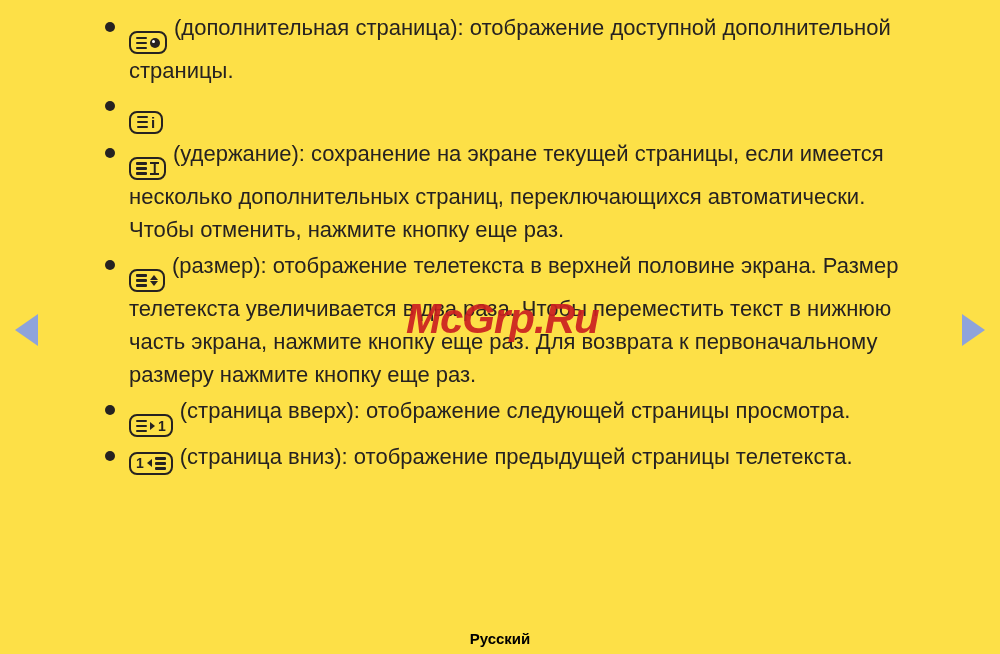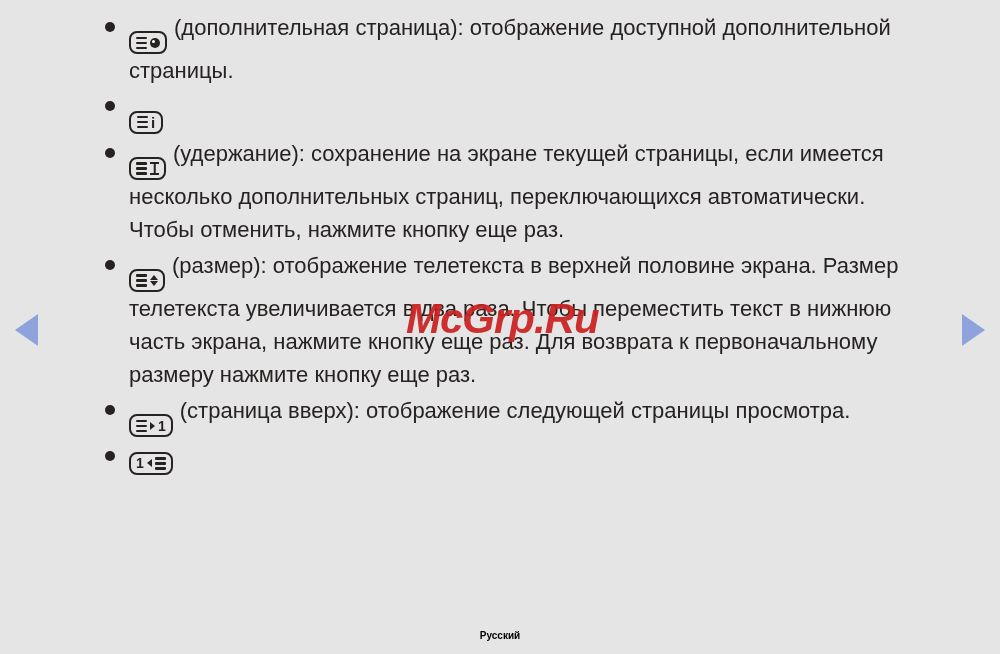--- a/index.html
+++ b/index.html
@@ -3,21 +3,21 @@
 <meta charset="utf-8">
 <style>
   :root {
     --ink: #262221;
     --wm-color: #cc2020;
     --arrow-color: #8ea3db;
   }
   * { margin:0; padding:0; box-sizing:border-box; }
   html,body { width:1000px; height:654px; background:#ffffff; overflow:hidden; }
   .page {
-    position:absolute; inset:0; background:#e5e5e5;
+    position:absolute; inset:0; background:#fde047;
     font-family:"Liberation Sans", sans-serif; color:var(--ink);
   }
 
   
   .list { position:absolute; left:105px; top:11px; width:822px; }
   .item { display:flex; margin-bottom:3px; }
   .bullet {
     flex:0 0 10px; width:10px; height:10px; border-radius:50%;
     background:var(--ink); margin-top:11px; margin-right:14px;
   }
@@ -61,21 +61,21 @@
   .watermark {
     position:absolute; left:406px; top:295px;
     font-size:42px; font-style:italic; font-weight:bold;
     color:var(--wm-color); opacity:0.92; letter-spacing:-1px;
     pointer-events:none; white-space:nowrap;
   }
 
   
   .footer {
     position:absolute; left:0; right:0; top:630px; text-align:center;
-    font-size:10px; font-weight:bold; color:#000;
+    font-size:15px; font-weight:bold; color:#000;
   }
 </style>
 </head>
 <body>
 
 <div class="page">
 
   <div class="list">
 
     <div class="item">
@@ -146,21 +146,21 @@
     <div class="item">
       <span class="bullet"></span>
       <div class="content"><span class="tt-icon">
             <span class="g-one">1</span>
             <span class="g-tri-left"></span>
             <span class="tt-lines">
               <i></i>
               <i></i>
               <i></i>
             </span>
-          </span></div>
+          </span><span>(страница вниз): отображение предыдущей страницы телетекста.</span></div>
     </div>
 
   </div>
 
   <div class="arrow-left"></div>
   <div class="arrow-right"></div>
 
   <div class="watermark">McGrp.Ru</div>
 
   <div class="footer">Русский</div>

